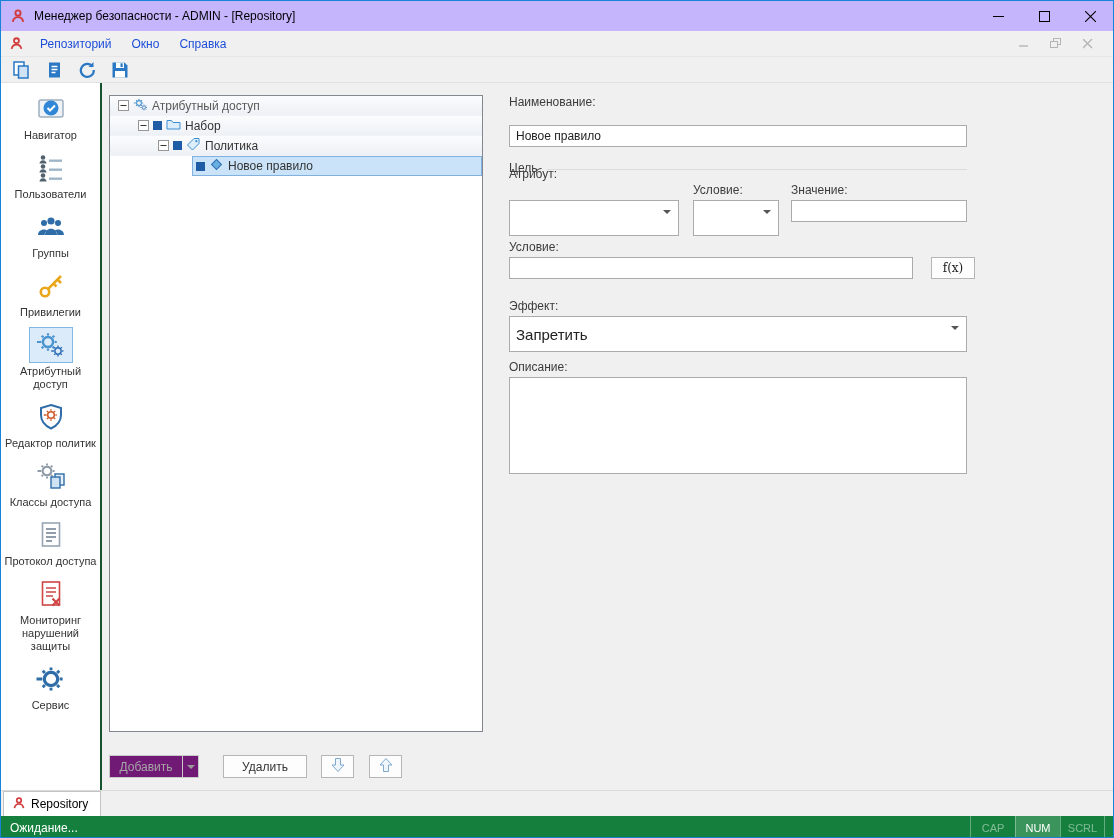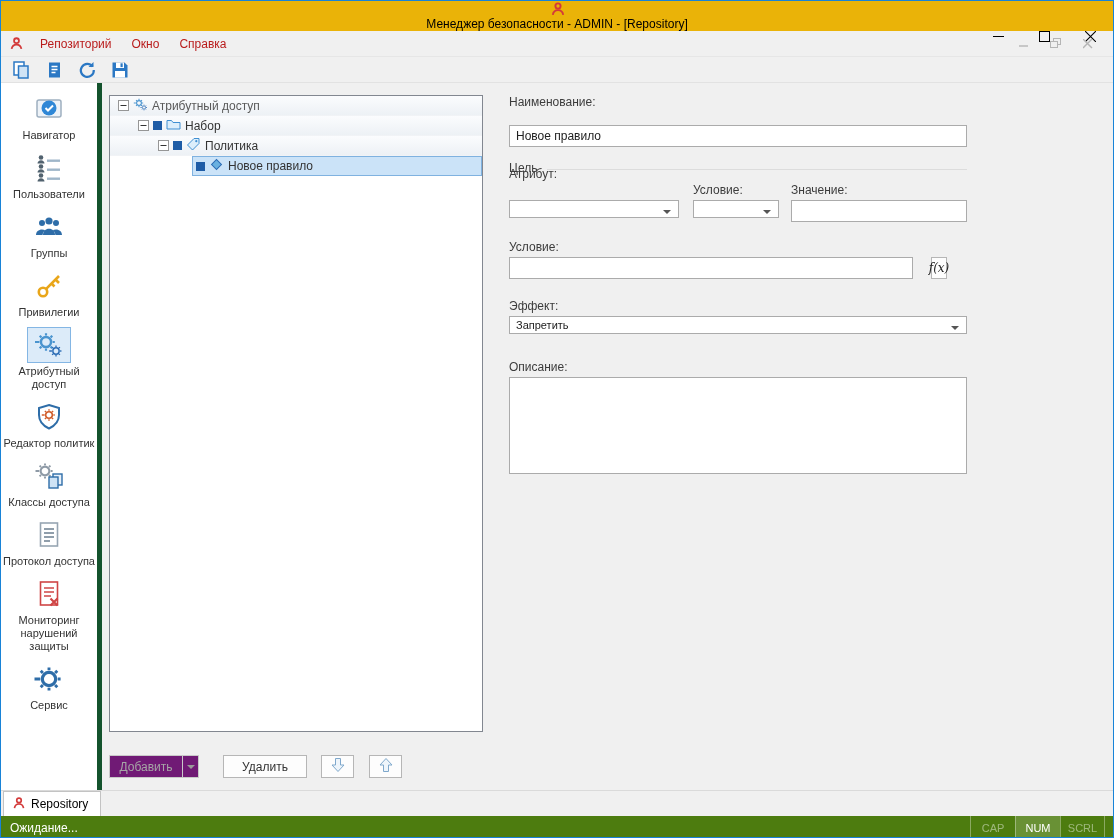--- a/index.html
+++ b/index.html
@@ -5,37 +5,37 @@
   * { box-sizing: border-box; margin: 0; padding: 0; }
   html, body { width: 1114px; height: 838px; }
   body {
     font-family: "Liberation Sans", "DejaVu Sans", sans-serif;
     font-size: 12px; color: #222;
     background: #f0f0f0;
     border: 1px solid #1883d7;
     position: relative; overflow: hidden;
   }
   
-  .titlebar { height: 30px; background: #eab308; display: flex; align-items: center; flex-direction: column; }
+  .titlebar { height: 30px; background: #c4b5fd; display: flex; align-items: center; }
   .app-logo { margin: 0 8px 0 9px; display: flex; }
   .title-text { font-size: 12px; color: #000; }
   .win-controls { margin-left: auto; display: flex; height: 100%; }
   .win-btn { width: 46px; height: 100%; display: flex; align-items: center; justify-content: center; }
   
   .menubar { height: 26px; background: #f0f0f0; display: flex; align-items: center; border-bottom: 1px solid #e6e6e6; }
   .menubar .app-logo { margin: 0 6px 0 8px; }
-  .menu-item { padding: 0 10px; color: #b91c1c; }
+  .menu-item { padding: 0 10px; color: #1d4ed8; }
   .mdi-controls { margin-left: auto; display: flex; align-items: center; gap: 14px; margin-right: 16px; }
   .mdi-btn { display: flex; align-items: center; justify-content: center; width: 18px; height: 16px; }
   
   .toolbar { height: 26px; background: #f0f0f0; display: flex; align-items: center; gap: 9px; padding-left: 8px; border-bottom: 1px solid #e2e2e2; }
   .tool-btn { width: 24px; height: 22px; display: flex; align-items: center; justify-content: center; }
   
   .main { height: 707px; display: flex; }
-  .sidebar { width: 101px; background: #fff; border-right: 5px solid #14532d; display: flex; flex-direction: column; align-items: center; padding-top: 8px; gap: 8px; overflow: hidden; }
+  .sidebar { width: 101px; background: #fff; border-right: 2px solid #14532d; display: flex; flex-direction: column; align-items: center; padding-top: 8px; gap: 8px; overflow: hidden; }
   .sb-item { display: flex; flex-direction: column; align-items: center; width: 98px; }
   .sb-icon { width: 44px; height: 36px; display: flex; align-items: center; justify-content: center; border: 1px solid transparent; }
   .sb-item.selected .sb-icon { background: #dcebf9; border-color: #84b6e4; }
   .sb-label { font-size: 11px; color: #333; text-align: center; width: 94px; line-height: 13px; margin-top: 2px; }
   .content { position: relative; flex: 1; background: #f0f0f0; }
   
   .tree-panel { position: absolute; left: 7px; top: 12px; width: 374px; height: 637px; background: #fff; border: 1px solid #828790; overflow: hidden; }
   .tree-row { height: 20px; display: flex; align-items: center; gap: 4px; font-size: 12px; color: #333; }
   .tree-row.shaded { background: linear-gradient(#fbfcfe, #edf1f5); border-bottom: 1px solid #f1f3f6; }
   .tree-row .lbl0 { color: #5a5a5a; }
@@ -50,30 +50,30 @@
   .btn-add-main { width: 73px; border-right: none; }
   .btn-add-arrow { width: 17px; }
   .tri-down { width: 0; height: 0; border: 4px solid transparent; border-top: 4px solid #9a9a9a; margin-top: 4px; }
   .btn-delete { width: 84px; margin-left: 24px; }
   .btn-move { width: 33px; margin-left: 14px; }
   .btn-move + .btn-move { margin-left: 15px; }
   
   .form-pane { position: absolute; left: 407px; top: 0; width: 458px; height: 100%; }
   .f-label { position: absolute; font-size: 12px; color: #3c3c3c; white-space: nowrap; }
   .f-input { position: absolute; height: 22px; border: 1px solid #ababab; background: #fff; font: 12px "Liberation Sans", "DejaVu Sans", sans-serif; color: #222; padding: 0 6px; outline: none; }
-  .combo { position: absolute; height: 18px; border: 1px solid #ababab; background: #fff; display: flex; align-items: center; padding: 0 20px 0 6px; font-size: 11px; color: #222; }
+  .combo { position: absolute; height: 36px; border: 1px solid #ababab; background: #fff; display: flex; align-items: center; padding: 0 20px 0 6px; font-size: 15px; color: #222; }
   .combo .arr { position: absolute; right: 7px; top: 9px; width: 0; height: 0; border: 4px solid transparent; border-top: 4px solid #555; }
   .group-line { position: absolute; height: 1px; background: #dcdcdc; }
-  .fx-btn { position: absolute; width: 16px; height: 22px; background: #fdfdfd; border: 1px solid #b6b6b6; display: flex; align-items: center; justify-content: center; font-family: "DejaVu Serif", serif; font-style: italic; font-size: 12px; color: #222; }
+  .fx-btn { position: absolute; width: 44px; height: 22px; background: #fdfdfd; border: 1px solid #b6b6b6; display: flex; align-items: center; justify-content: center; font-family: "DejaVu Serif", serif; font-size: 12px; color: #222; }
   .f-textarea { position: absolute; border: 1px solid #ababab; background: #fff; resize: none; outline: none; font: 12px "Liberation Sans", "DejaVu Sans", sans-serif; padding: 4px 6px; }
   
   .tabrow { height: 26px; background: #f0f0f0; border-top: 1px solid #dadada; display: flex; align-items: flex-end; }
   .tab { height: 25px; background: #fff; border: 1px solid #c3c3c3; border-bottom: none; display: flex; align-items: center; gap: 5px; padding: 0 12px 0 8px; margin-left: 2px; font-size: 12px; color: #000; }
   
-  .statusbar { height: 23px; background: #4d7c0f; display: flex; align-items: center; color: #fff; font-size: 12px; }
+  .statusbar { height: 23px; background: #15803d; display: flex; align-items: center; color: #fff; font-size: 12px; }
   .status-msg { padding-left: 9px; }
   .status-right { margin-left: auto; display: flex; height: 100%; margin-right: 8px; }
   .ind { width: 45px; display: flex; align-items: center; justify-content: center; border-left: 1px solid rgba(255,255,255,0.35); font-size: 11px; }
   .ind:last-child { border-right: 1px solid rgba(255,255,255,0.35); }
   .ind.dim { color: rgba(255,255,255,0.45); }
   .ind.on { color: #fff; background: rgba(255,255,255,0.16); }
 </style>
 </head>
 <body>
 

